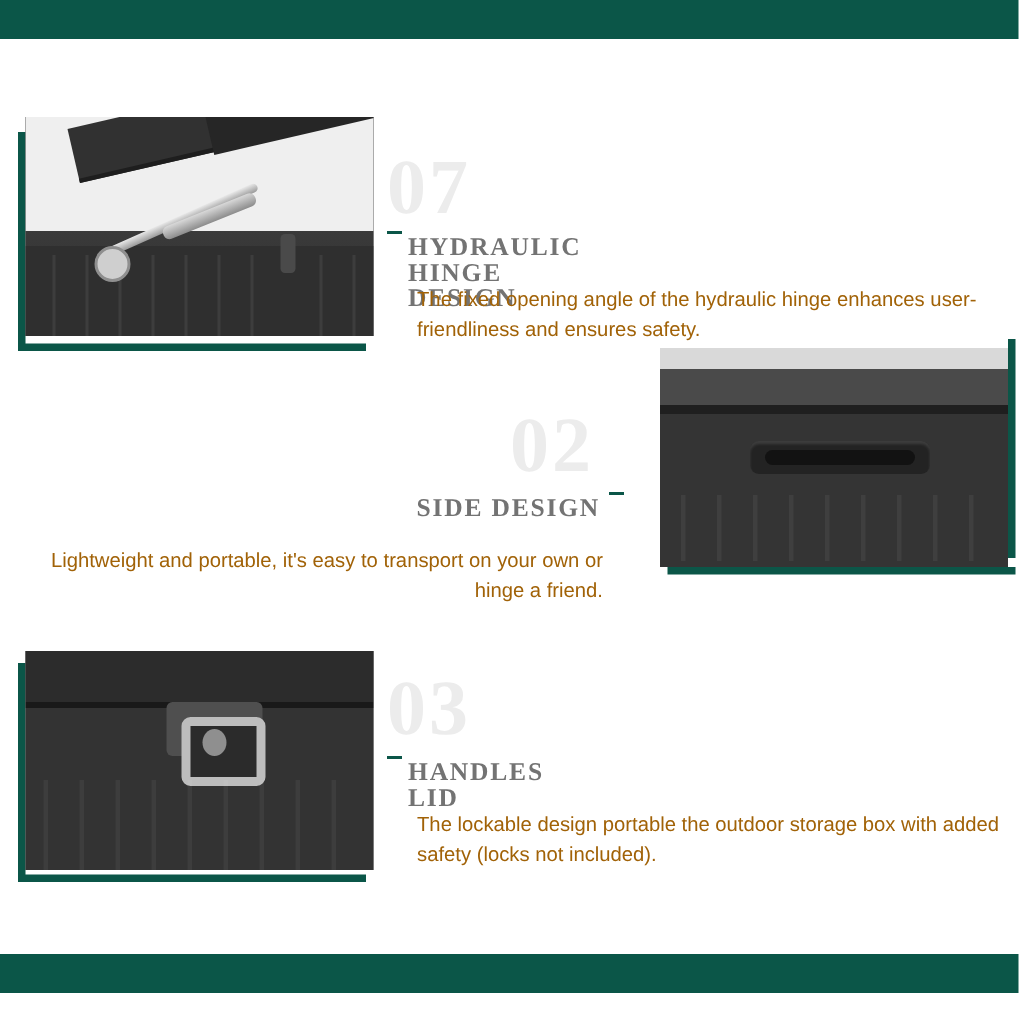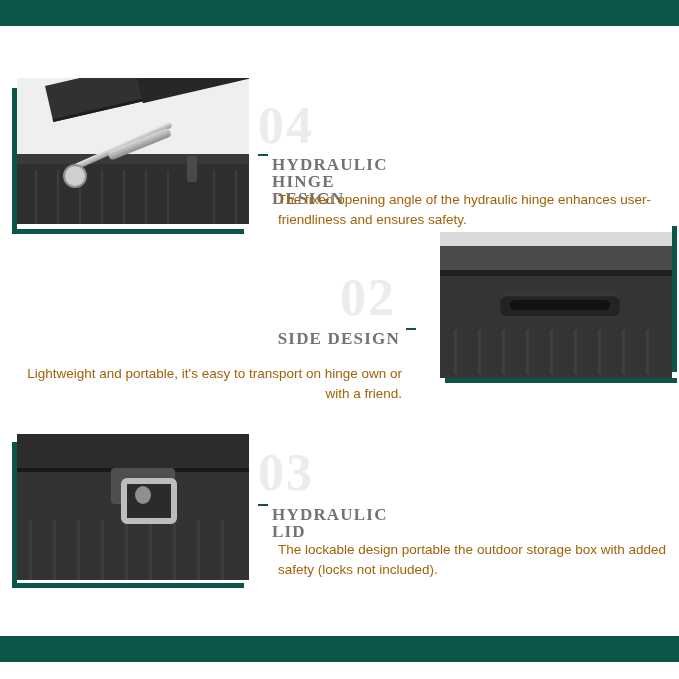--- a/index.html
+++ b/index.html
@@ -232,21 +232,21 @@
           <div class="p1-ridge" style="left:196px;"></div>
           <div class="p1-ridge" style="left:218px;"></div>
           <div class="p1-rod"></div>
           <div class="p1-rod2"></div>
           <div class="p1-knuckle"></div>
           <div class="p1-post"></div>
         </div>
       </div>
     </div>
 
-    <div class="num" style="left:258px; top:100px;">04</div>
+    <div class="num" style="left:258px; top:100px;">07</div>
     <div class="heading" style="left:272px; top:156px;">HYDRAULIC HINGE DESIGN</div>
     <div class="hr-green" style="left:258px; top:154px; width:10px;"></div>
     <div class="body-text ta-left" style="left:278px; top:190px; width:390px;">The fixed opening angle of the hydraulic hinge enhances user-friendliness and ensures safety.</div>
   </div>
 
   <div class="feature">
 
     <div class="img-wrap" style="left:440px; top:232px;">
       <div class="green-edge" style="left:232px; top:-6px; width:5px; height:146px;"></div>
       <div class="green-edge" style="left:5px; top:146px; width:232px; height:5px;"></div>
@@ -267,21 +267,21 @@
           <div class="p2-slat" style="left:158px;"></div>
           <div class="p2-slat" style="left:182px;"></div>
           <div class="p2-slat" style="left:206px;"></div>
         </div>
       </div>
     </div>
 
     <div class="num" style="left:340px; top:272px;">02</div>
     <div class="heading ta-right" style="left:200px; top:330px; width:200px;">SIDE DESIGN</div>
     <div class="hr-green" style="left:406px; top:328px; width:10px;"></div>
-    <div class="body-text ta-right" style="left:18px; top:364px; width:384px;">Lightweight and portable, it's easy to transport on hinge own or with a friend.</div>
+    <div class="body-text ta-right" style="left:18px; top:364px; width:384px;">Lightweight and portable, it's easy to transport on your own or hinge a friend.</div>
   </div>
 
   <div class="feature">
 
     <div class="img-wrap" style="left:17px; top:434px;">
       <div class="green-edge" style="left:-5px; top:8px; width:5px; height:146px;"></div>
       <div class="green-edge" style="left:-5px; top:149px; width:232px; height:5px;"></div>
       <div class="img-frame">
         <div class="photo3">
           <div class="p3-top"></div>
@@ -296,20 +296,20 @@
           <div class="p3-slat" style="left:108px;"></div>
           <div class="p3-slat" style="left:132px;"></div>
           <div class="p3-slat" style="left:156px;"></div>
           <div class="p3-slat" style="left:180px;"></div>
           <div class="p3-slat" style="left:204px;"></div>
         </div>
       </div>
     </div>
 
     <div class="num" style="left:258px; top:447px;">03</div>
-    <div class="heading" style="left:272px; top:506px;">HYDRAULIC LID</div>
+    <div class="heading" style="left:272px; top:506px;">HANDLES LID</div>
     <div class="hr-green" style="left:258px; top:504px; width:10px;"></div>
     <div class="body-text ta-left" style="left:278px; top:540px; width:388px;">The lockable design portable the outdoor storage box with added safety (locks not included).</div>
   </div>
 
   <div class="bar bar-bottom"></div>
 
 </div>
 
 </body></html>

